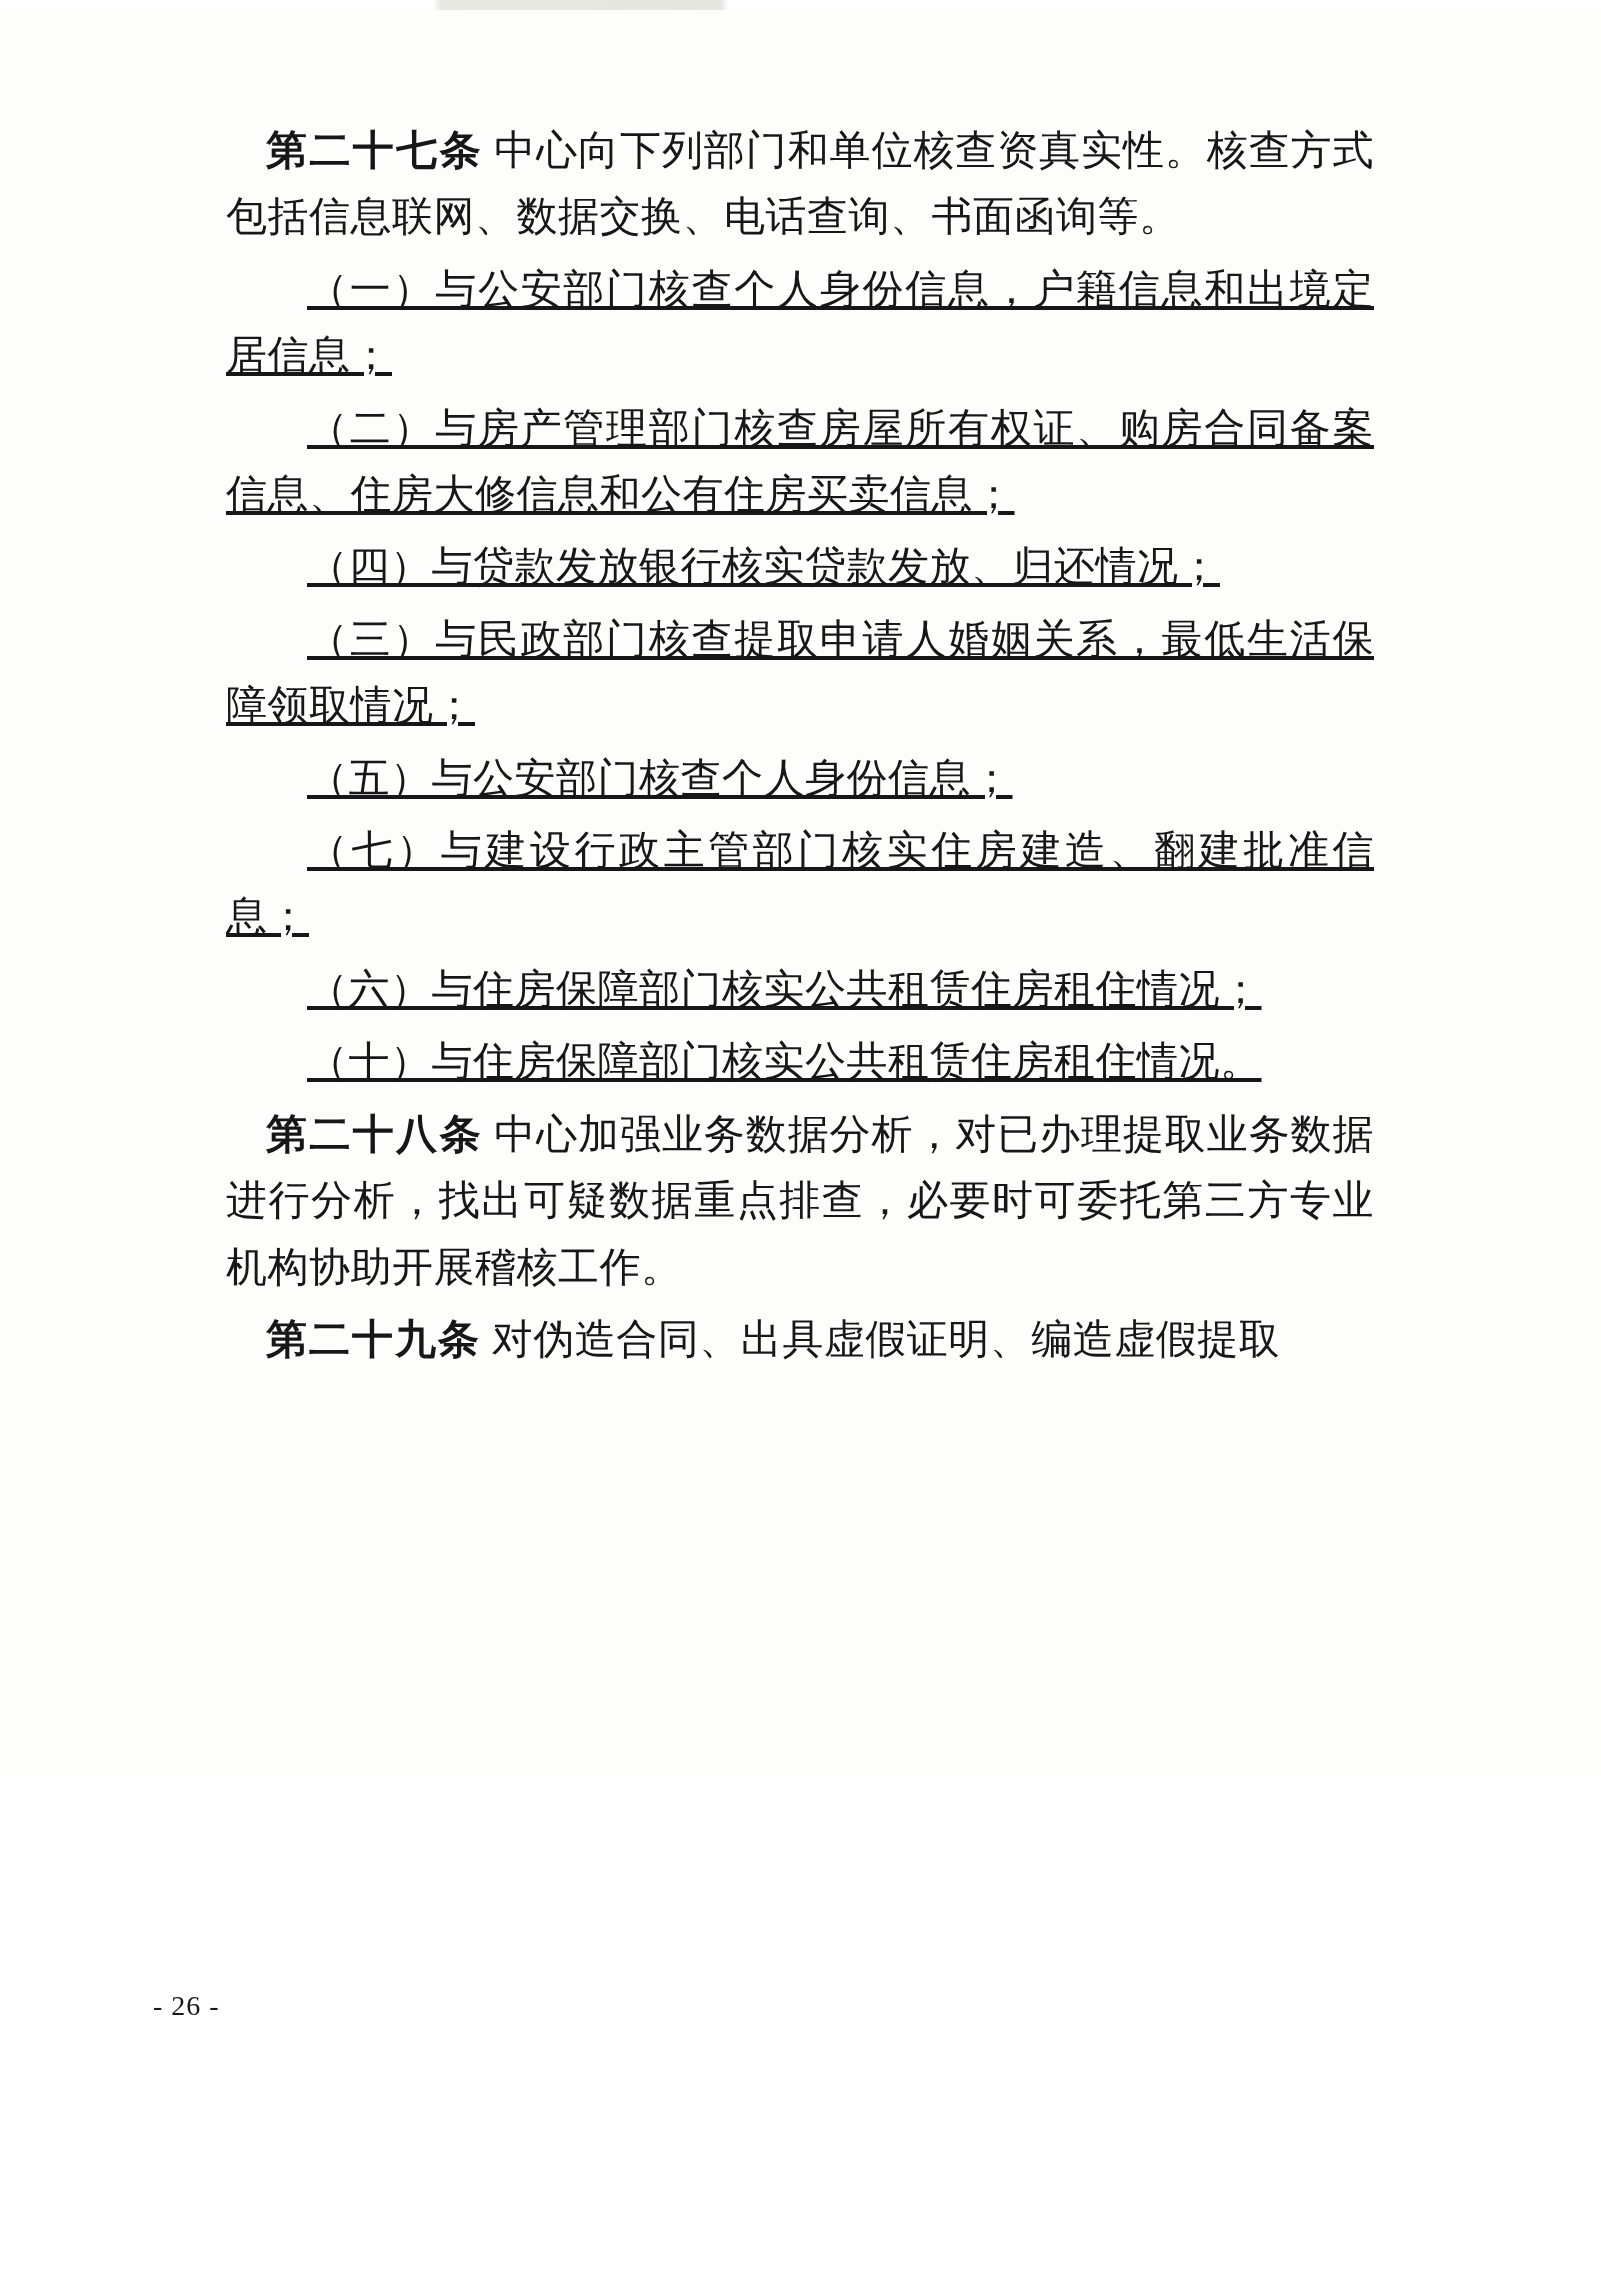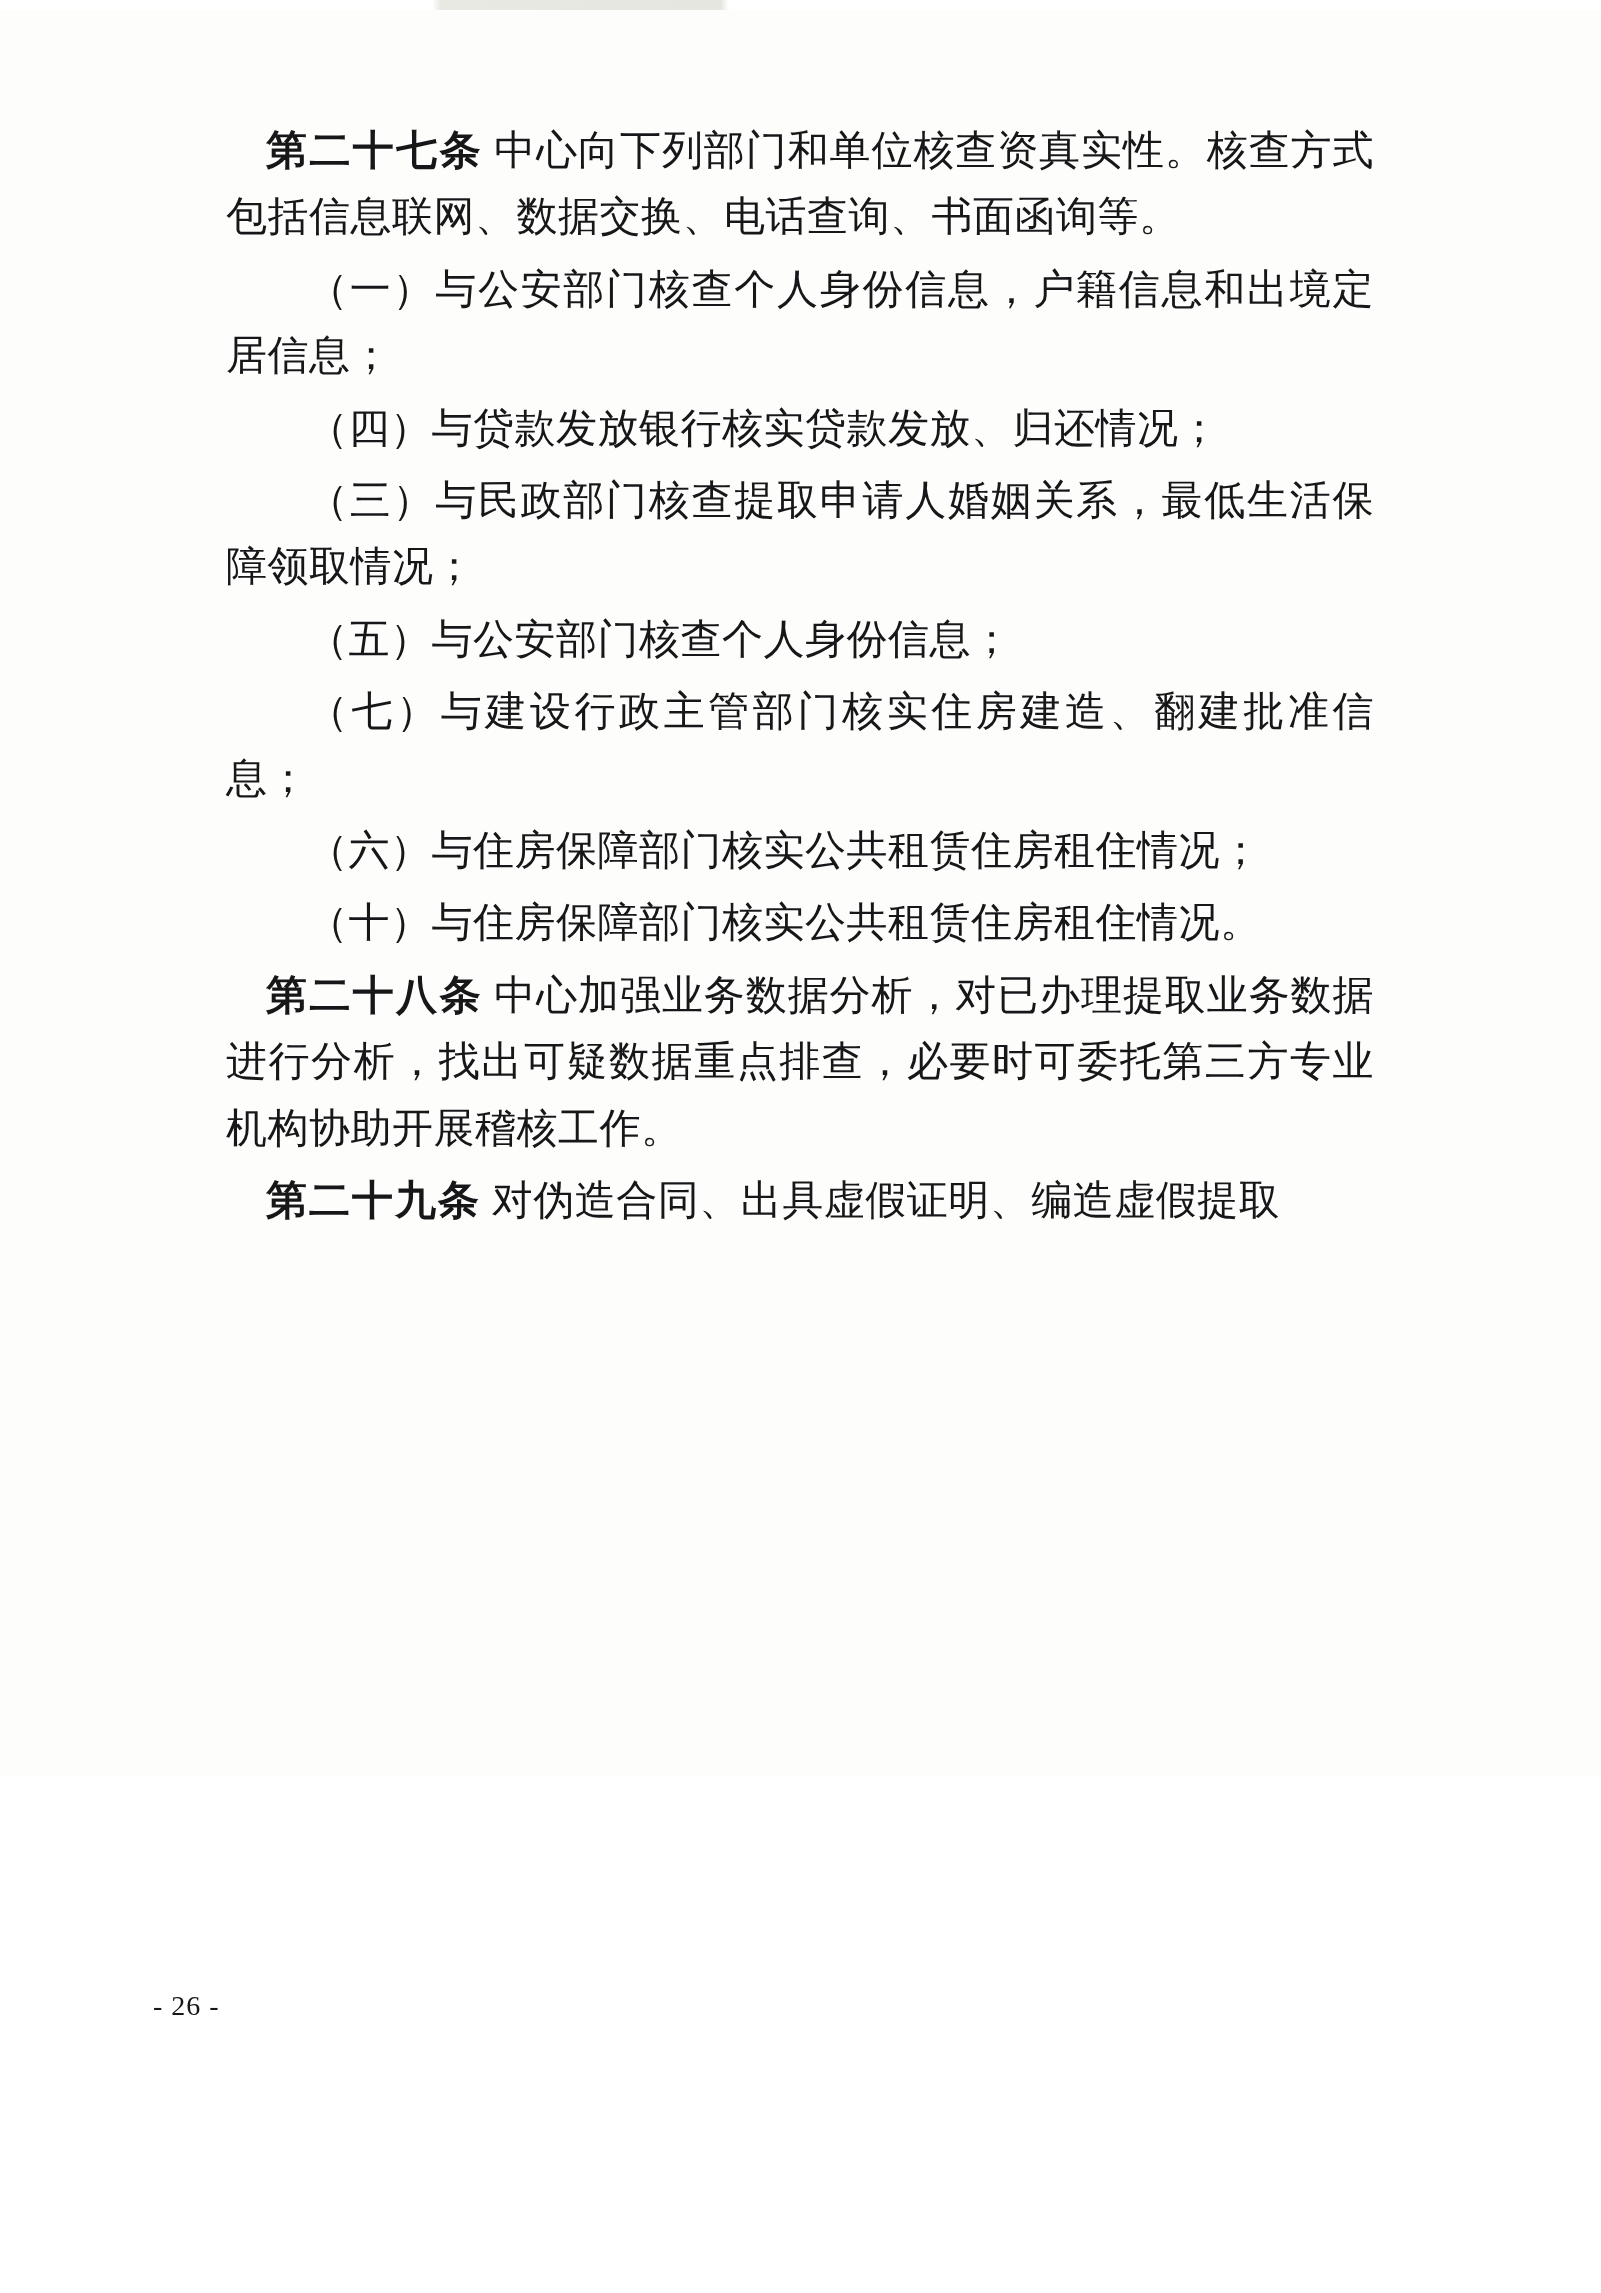--- a/index.html
+++ b/index.html
@@ -43,20 +43,21 @@
     margin: 0 0 6px 0;
     font-size: 41px;
     line-height: 1.62;
     letter-spacing: 0.5px;
     text-align: justify;
     text-justify: inter-ideograph;
     color: #17171a;
   }
   p.indent {
     text-indent: 81px;
+    text-decoration: underline;
   }
   p.indent-small {
     text-indent: 40px;
   }
   .heading-run {
     font-weight: 700;
     letter-spacing: 2px;
   }
   .page-number {
     position: absolute;
@@ -78,20 +79,23 @@
 
     <p class="indent-small">
       <span class="heading-run">第二十七条</span>
       <span>中心向下列部门和单位核查资真实性。核查方式包括信息联网、数据交换、电话查询、书面函询等。</span>
     </p>
 
     <p class="indent">
       <span>（一）与公安部门核查个人身份信息，户籍信息和出境定居信息；</span>
     </p>
 
+    <p class="indent">
+      <span>（二）与房产管理部门核查房屋所有权证、购房合同备案信息、住房大修信息和公有住房买卖信息；</span>
+    </p>
 
     <p class="indent">
       <span>（四）与贷款发放银行核实贷款发放、归还情况；</span>
     </p>
 
     <p class="indent">
       <span>（三）与民政部门核查提取申请人婚姻关系，最低生活保障领取情况；</span>
     </p>
 
     <p class="indent">

